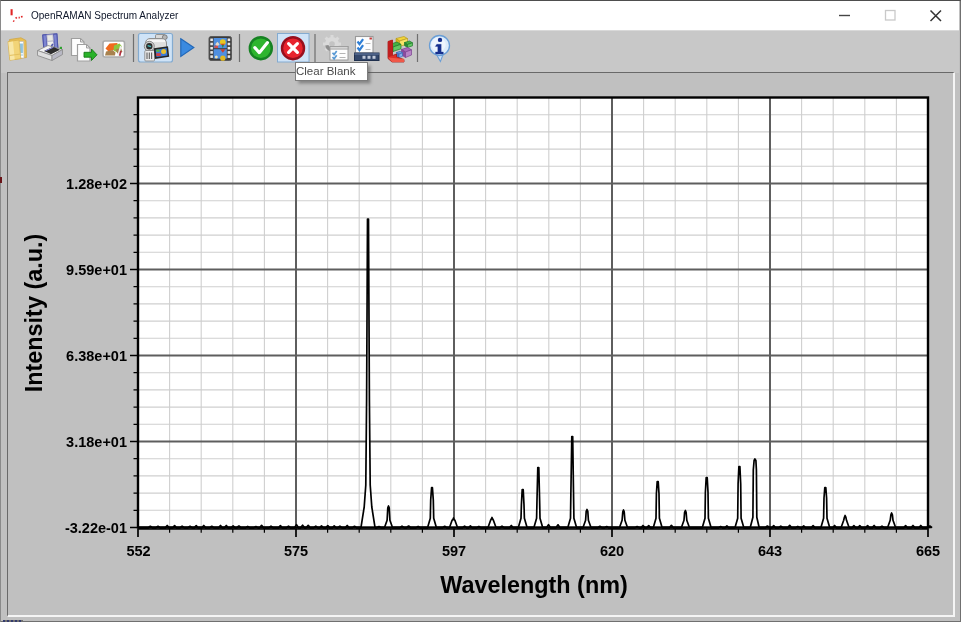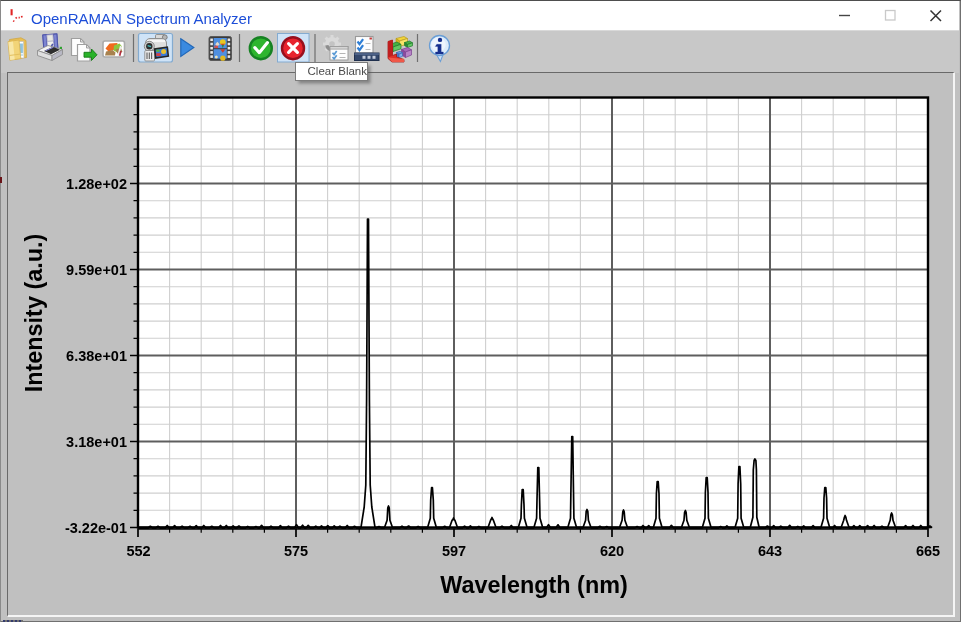--- a/index.html
+++ b/index.html
@@ -1,22 +1,22 @@
 <!DOCTYPE html>
 <html><head><meta charset="utf-8"><style>
 html,body{margin:0;padding:0}
 body{width:961px;height:622px;position:relative;background:#c0c0c0;font-family:"Liberation Sans",sans-serif;overflow:hidden}
 #frame{position:absolute;left:0;top:0;width:959px;height:620px;border-top:1px solid #4e4e4e;border-left:1px solid #8a8a8a;border-right:2px solid #707070;border-bottom:2px solid #707070}
 #titlebar{position:absolute;left:1px;top:1px;width:958px;height:29px;background:#ffffff}
-#title{position:absolute;left:31px;top:10px;font-size:15px;color:#1d4ed8}
+#title{position:absolute;left:31px;top:10px;font-size:10px;color:#0f172a}
 #toolbar{position:absolute;left:1px;top:30px;width:958px;height:42px;background:#c8c8c8;border-top:1px solid #d9d9d9}
 #panel{position:absolute;left:7px;top:72px;width:945px;height:542px;background:#c0c0c0;border-top:1px solid #696969;border-left:1px solid #696969;border-right:2px solid #f4f4f4;border-bottom:2px solid #f4f4f4}
 #plotsvg{position:absolute;left:0;top:0}
 #tbsvg{position:absolute;left:0;top:30px}
-#ttip{position:absolute;left:295px;top:62px;width:71px;height:17px;background:#fff;border:1px solid #7c7c7c;box-shadow:2.5px 2.5px 3px rgba(80,80,80,.55);font-size:11.5px;color:#4a4a4a;text-align:right;line-height:17px;z-index:50}
+#ttip{position:absolute;left:295px;top:62px;width:71px;height:17px;background:#fff;border:1px solid #7c7c7c;box-shadow:2.5px 2.5px 3px rgba(80,80,80,.55);font-size:11.5px;color:#4a4a4a;text-align:left;line-height:17px;z-index:50}
 </style></head>
 <body>
 <div id="frame"></div>
 <div id="titlebar"></div>
 <div id="title">OpenRAMAN Spectrum Analyzer</div>
 <div id="toolbar"></div>
 <div id="panel"></div>
 <svg id="plotsvg" width="961" height="622" viewBox="0 0 961 622">
  <rect x="139" y="98" width="788" height="429" fill="#ffffff"></rect>
  <path d="M169.6 98 V527M201.2 98 V527M232.8 98 V527M264.4 98 V527M327.6 98 V527M359.2 98 V527M390.8 98 V527M422.4 98 V527M485.6 98 V527M517.2 98 V527M548.8 98 V527M580.4 98 V527M643.6 98 V527M675.2 98 V527M706.8 98 V527M738.4 98 V527M801.6 98 V527M833.2 98 V527M864.8 98 V527M896.4 98 V527M139 114.7 H927M139 131.9 H927M139 149.1 H927M139 166.3 H927M139 200.7 H927M139 217.9 H927M139 235.1 H927M139 252.3 H927M139 286.7 H927M139 303.9 H927M139 321.1 H927M139 338.3 H927M139 372.7 H927M139 389.9 H927M139 407.1 H927M139 424.3 H927M139 458.7 H927M139 475.9 H927M139 493.1 H927M139 510.3 H927" stroke="#cfcfcf" stroke-width="1.1" fill="none"></path>

